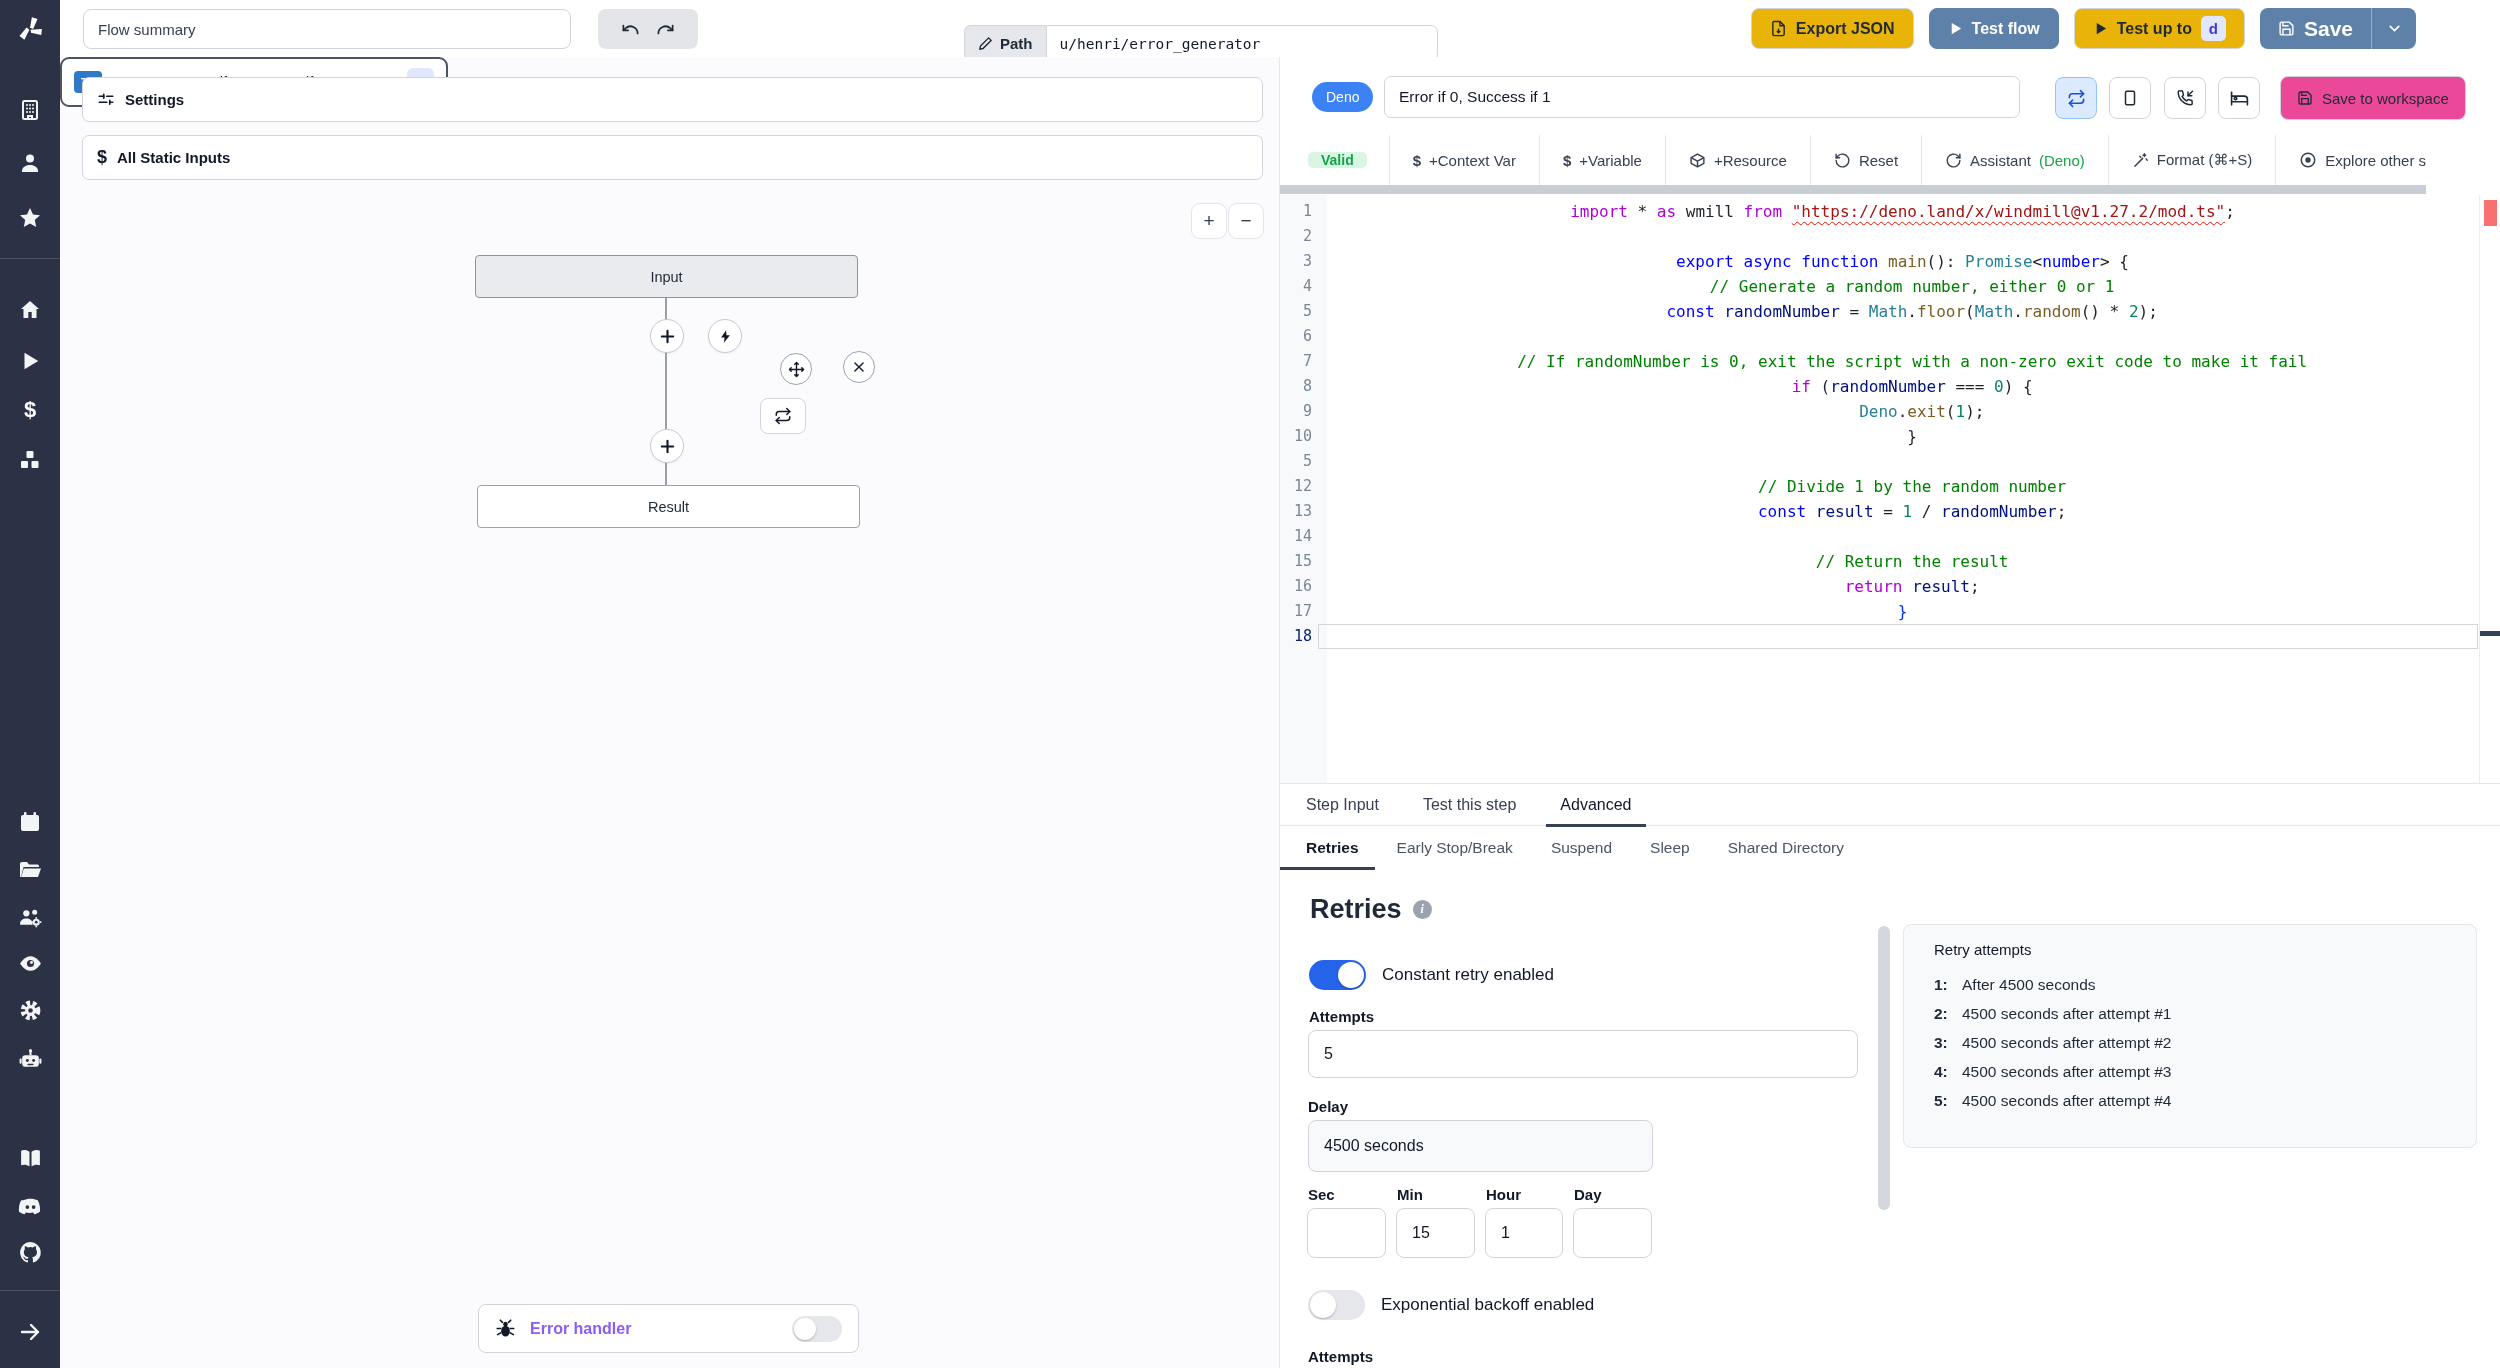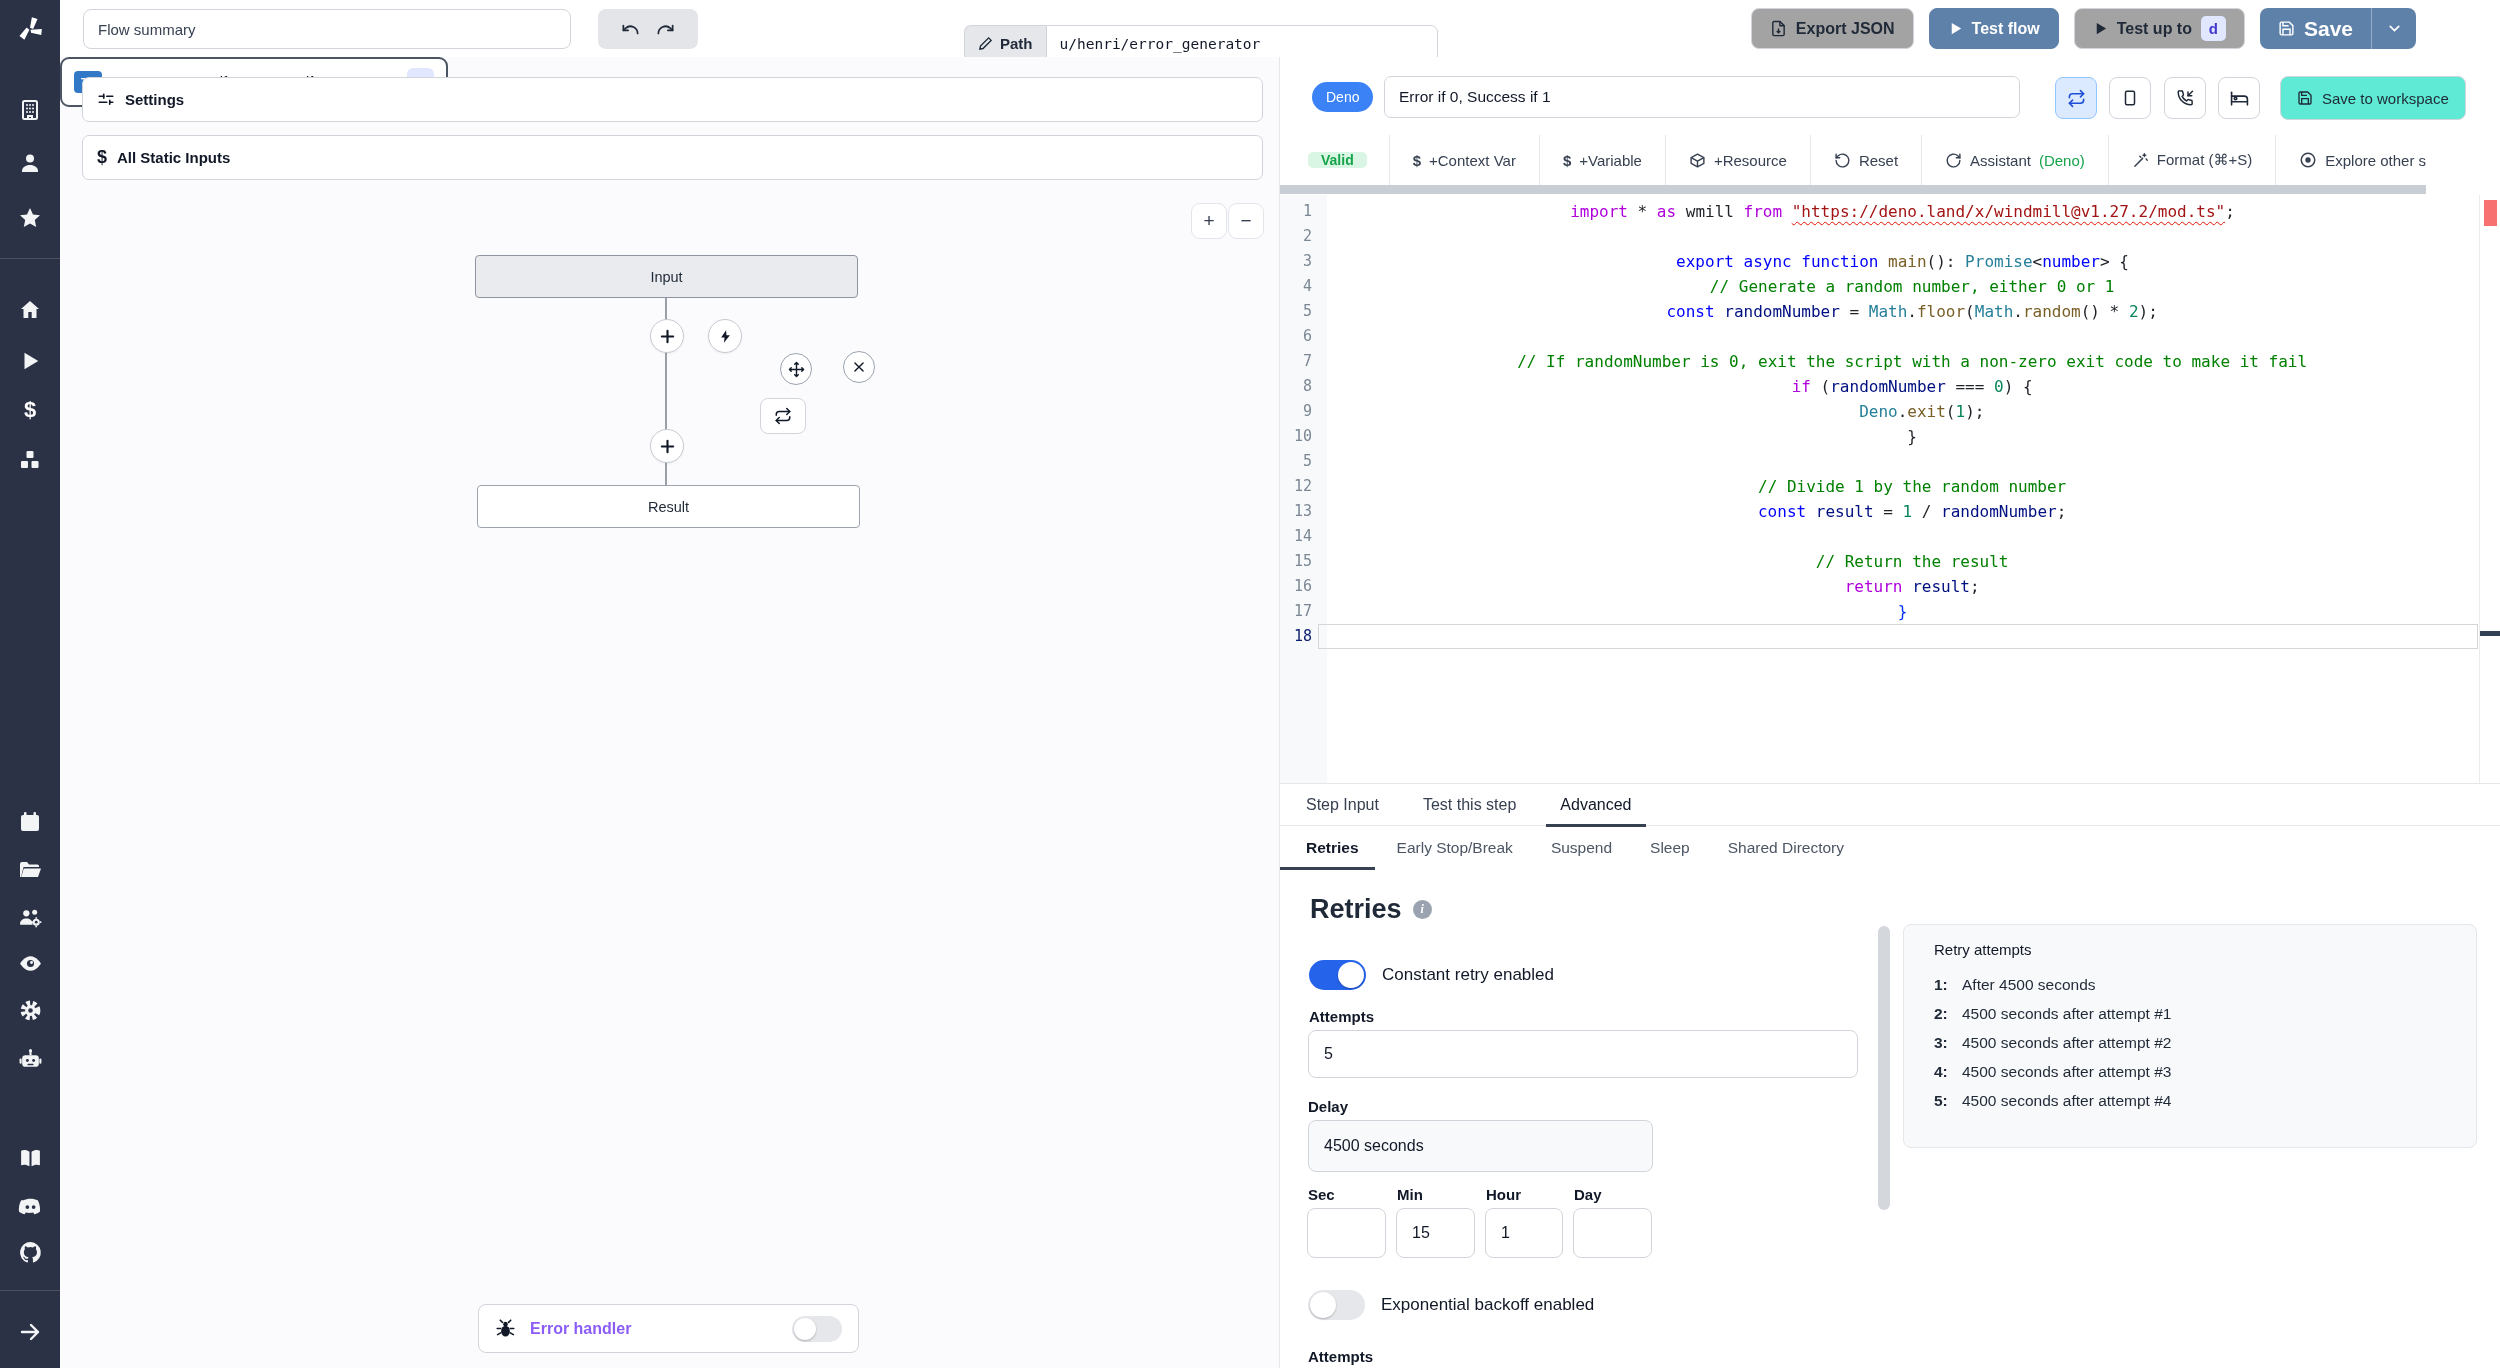--- a/index.html
+++ b/index.html
@@ -17,21 +17,21 @@
   
   #topbar{position:absolute;left:60px;top:0;width:2368px;height:57px;background:#fff;border-bottom:1px solid #e5e7eb;}
   .input{border:1px solid #d1d5db;border-radius:8px;background:#fff;display:flex;align-items:center;padding:0 14px;font-size:15px;color:#111827;box-sizing:border-box;}
   #flow-summary{left:23px;top:9px;width:488px;height:40px;color:#374151;}
   #undo-redo{left:538px;top:9px;width:100px;height:40px;background:#e3e5e9;border-radius:8px;display:flex;align-items:center;justify-content:center;gap:16px;}
   #path-group{left:904px;top:25px;height:37px;display:flex;}
   #path-label{background:#e5e7eb;border:1px solid #d1d5db;border-right:none;border-radius:7px 0 0 7px;display:flex;align-items:center;gap:7px;padding:0 13px;font-size:15px;font-weight:600;color:#1f2937;}
   #path-input{width:392px;border:1px solid #d1d5db;border-radius:0 7px 7px 0;display:flex;align-items:center;padding:0 13px;font-family:"DejaVu Sans Mono",monospace;font-size:14.5px;color:#111827;background:#fff;box-sizing:border-box;}
   #topbar-right{position:absolute;right:12px;top:8px;height:41px;display:flex;gap:15px;}
   .btn{display:flex;align-items:center;justify-content:center;gap:9px;border-radius:8px;font-size:16px;font-weight:600;box-sizing:border-box;cursor:pointer;}
-  .btn-outline{background:#a3a3a3;border:1px solid #d1d5db;color:#1f2937;padding:0 18px;}
+  .btn-outline{background:#eab308;border:1px solid #d1d5db;color:#1f2937;padding:0 18px;}
   .btn-primary{background:#5e81aa;border:1px solid #5e81aa;color:#fff;padding:0 18px;}
   #test-up-badge{background:#e0e7ff;color:#4338ca;border-radius:5px;width:25px;height:25px;display:flex;align-items:center;justify-content:center;font-size:15px;font-weight:600;}
   #save-split{display:flex;background:#5e81aa;border-radius:8px;color:#fff;}
   #save-main{display:flex;align-items:center;gap:9px;padding:0 18px;font-size:21px;font-weight:600;}
   #save-divider{width:1px;background:rgba(255,255,255,.35);margin:0;}
   #save-caret{width:44px;display:flex;align-items:center;justify-content:center;}
 
   
   #flow-panel{position:absolute;left:60px;top:57px;width:1220px;height:1311px;background:#fbfbfd;border-right:1px solid #e5e7eb;box-sizing:border-box;}
   .panel-box{position:absolute;left:22px;width:1181px;height:45px;background:#fff;border:1px solid #d1d5db;border-radius:7px;display:flex;align-items:center;gap:10px;padding:0 14px;font-size:15px;font-weight:700;color:#111827;box-sizing:border-box;cursor:pointer;}
@@ -56,21 +56,21 @@
   .toggle.on{background:#2563eb;} .toggle.on .knob{right:2px;}
   .toggle.off{background:#e5e7eb;} .toggle.off .knob{left:2px;}
   .toggle.sm{width:50px;height:26px;} .toggle.sm .knob{width:22px;height:22px;}
 
   
   #editor-panel{position:absolute;left:1280px;top:57px;width:1220px;height:1311px;background:#fff;}
   #deno-badge{position:absolute;left:32px;top:25px;height:30px;padding:0 14px;background:#3b82f6;color:#fff;border-radius:15px;font-size:14px;display:flex;align-items:center;}
   #step-title-input{position:absolute;left:104px;top:19px;width:636px;height:42px;border-radius:7px;font-size:15.5px;}
   .hdr-iconbtn{position:absolute;top:20px;width:40px;height:40px;border:1px solid #d1d5db;border-radius:8px;background:#fff;display:flex;align-items:center;justify-content:center;cursor:pointer;}
   .hdr-iconbtn.active{background:#dbeafe;border-color:#93c5fd;}
-  #save-ws{position:absolute;left:1000px;top:19px;height:42px;padding:0 16px;display:flex;align-items:center;gap:9px;border:1px solid #d1d5db;border-radius:8px;font-size:15px;color:#1f2937;background:#5eead4;cursor:pointer;justify-content:flex-end;}
+  #save-ws{position:absolute;left:1000px;top:19px;height:42px;padding:0 16px;display:flex;align-items:center;gap:9px;border:1px solid #d1d5db;border-radius:8px;font-size:15px;color:#1f2937;background:#ec4899;cursor:pointer;justify-content:flex-end;}
   #toolbar{position:absolute;left:0;top:78px;width:1220px;height:50px;display:flex;align-items:center;padding-left:28px;box-sizing:border-box;overflow:hidden;}
   .tb-item{display:flex;align-items:center;gap:8px;padding:0 23px;font-size:15px;color:#374151;white-space:nowrap;cursor:pointer;}
   .tb-sep{width:1px;height:50px;background:#e5e7eb;flex:none;}
   #valid-badge{background:#d9f6e4;color:#16a34a;font-size:14px;font-weight:600;border-radius:5px;padding:0 13px;margin-right:22px;}
   .green{color:#16a34a;}
   #hscroll{position:absolute;left:0;top:128px;width:1146px;height:9px;background:#c9ced4;}
 
   
   #editor{position:absolute;left:0;top:138px;width:1220px;height:588px;background:#fff;overflow:hidden;}
   #gutter-strip{position:absolute;left:0;top:0;width:47px;height:588px;background:#f7f9fb;}

